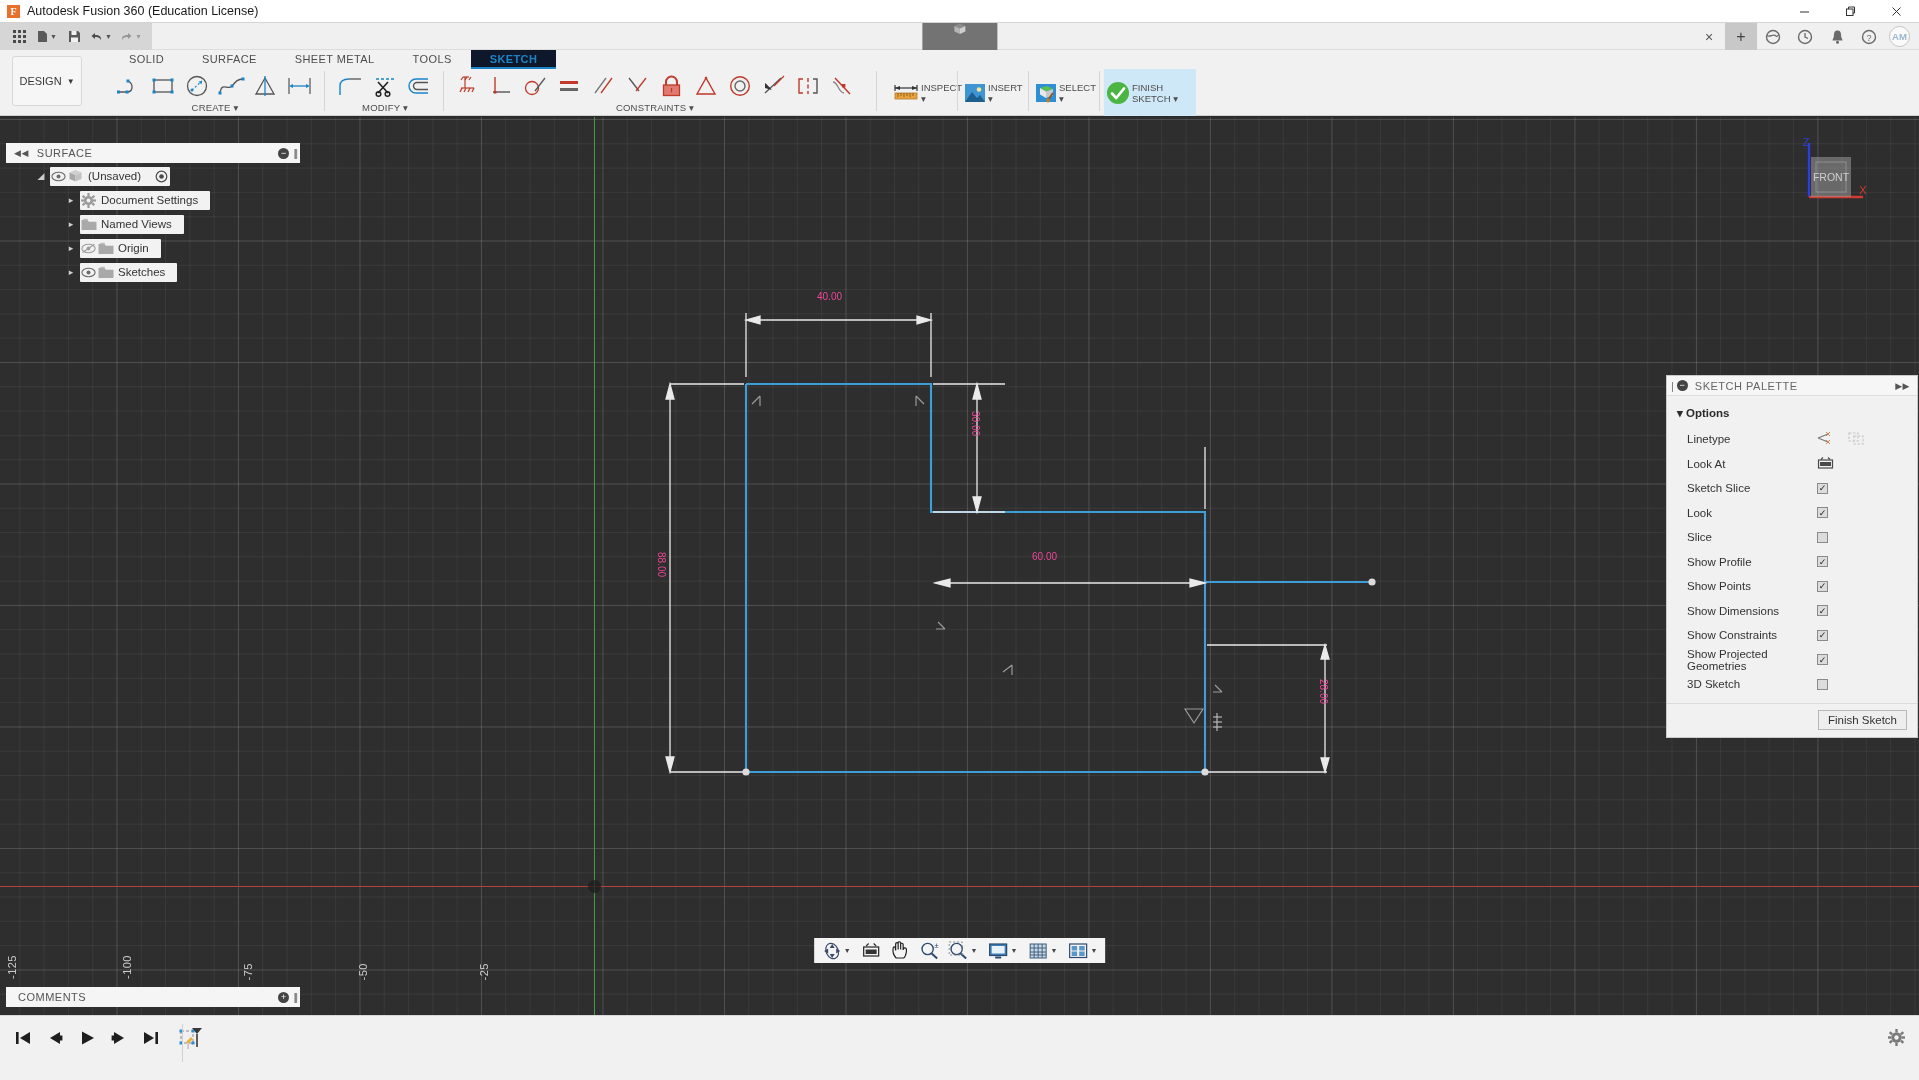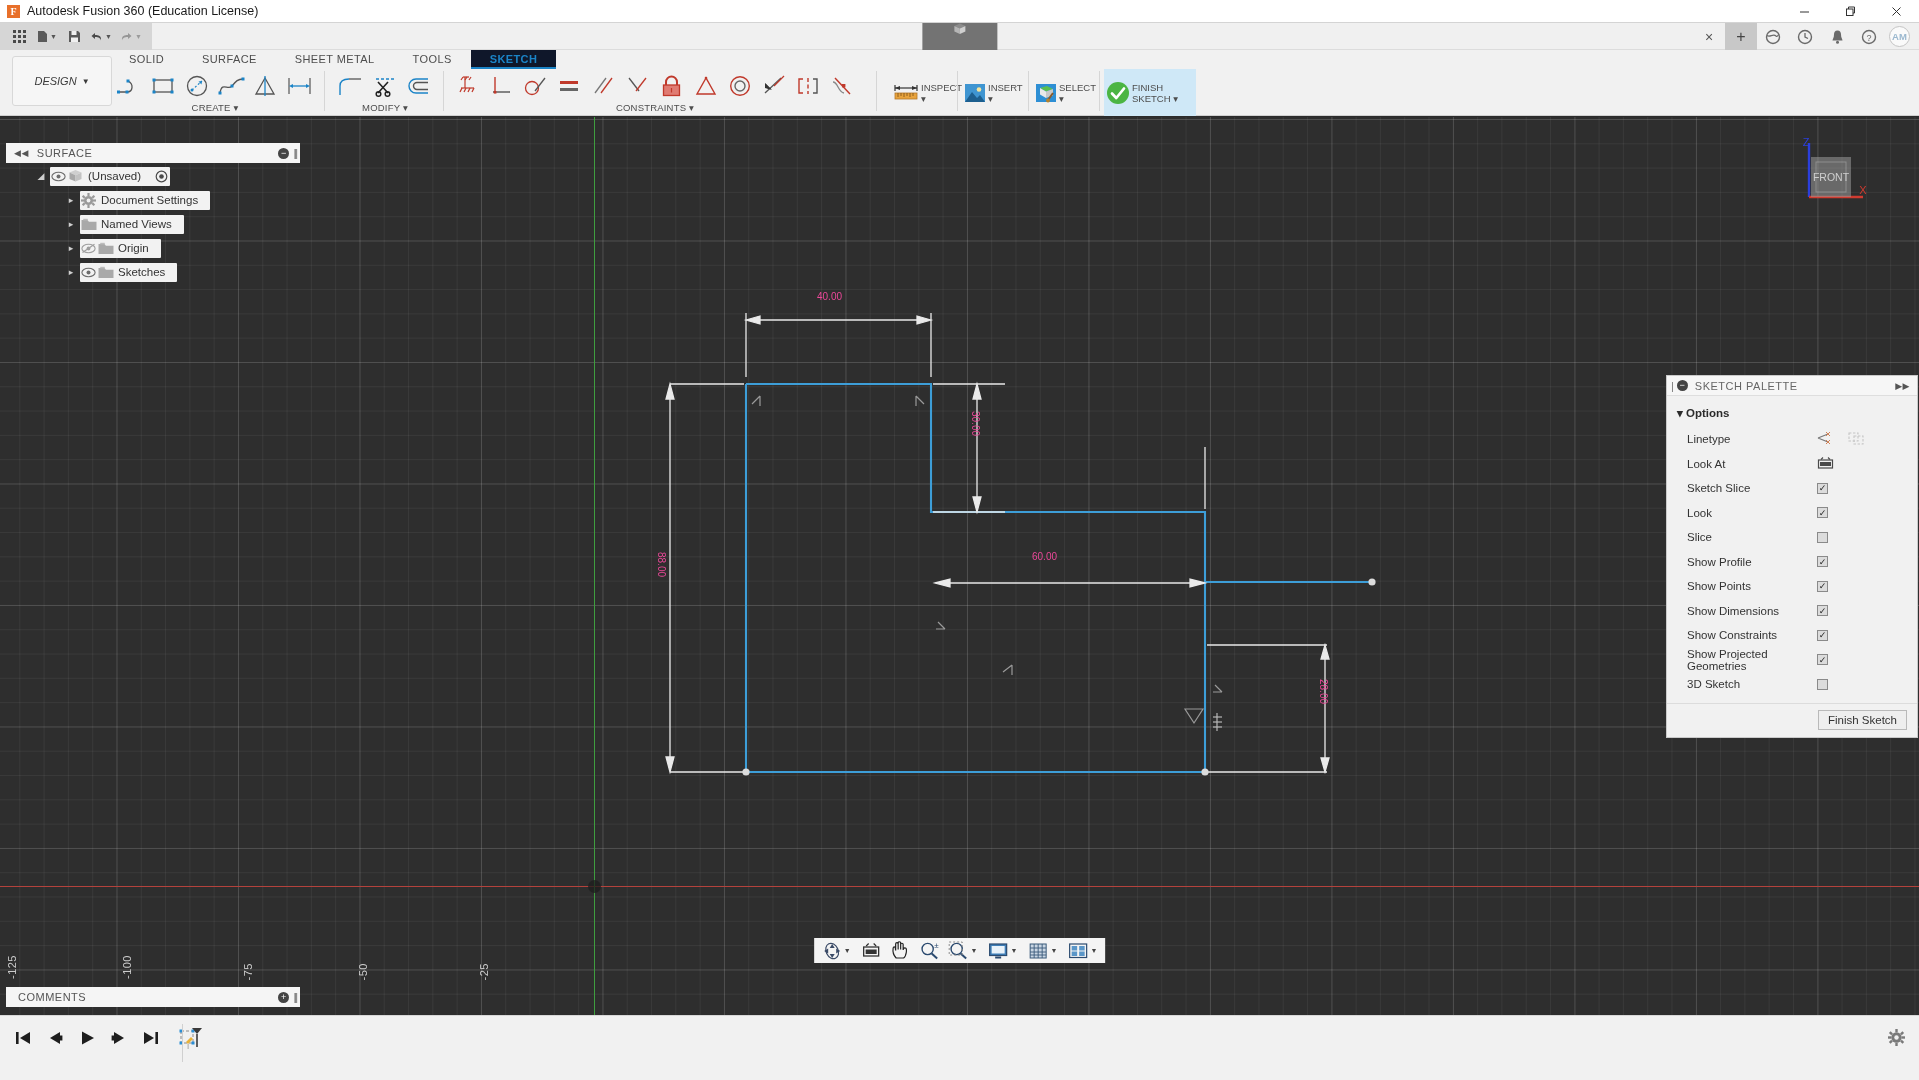--- a/index.html
+++ b/index.html
@@ -37,24 +37,24 @@
 
   
   .ribbon{ height:66px; background:#f1f1f1; position:relative;
     border-bottom:1px solid #d0d0d0; }
   .ws-tabs{ position:absolute; top:0; left:110px; height:19px; display:flex;
     font-size:11px; letter-spacing:.4px; }
   .ws-tab{ padding:3px 19px 0 19px; color:#4d4d4d; height:19px; }
   .ws-tab.active{ background:#0f172a; color:#1b84c7; font-weight:bold;
     border-bottom:2px solid #1b84c7; }
 
-  .design-btn{ position:absolute; left:12px; top:6px; width:100px; height:50px;
+  .design-btn{ position:absolute; left:12px; top:6px; width:70px; height:50px;
     border:1px solid #d8d8d8; border-radius:3px; background:#f6f6f6;
     display:flex; align-items:center; justify-content:center;
-    font-size:11px; color:#3a3a3a;font-style:italic; }
+    font-size:11px; color:#3a3a3a; }
   .design-btn .caret{ margin-left:5px; font-size:8px; }
 
   .panels{ position:absolute; left:110px; top:19px; right:16px; height:47px;
     display:flex; align-items:flex-start; }
   .panel{ display:flex; flex-direction:column; align-items:center;
     position:relative; padding:0 3px; height:47px; }
   .panel-row{ display:flex; align-items:center; height:34px; }
   .panel-lbl{ font-size:9.5px; color:#4d4d4d; letter-spacing:.2px;
     margin-top:-1px; }
   .tool{ width:34px; height:32px; display:flex; align-items:center;

